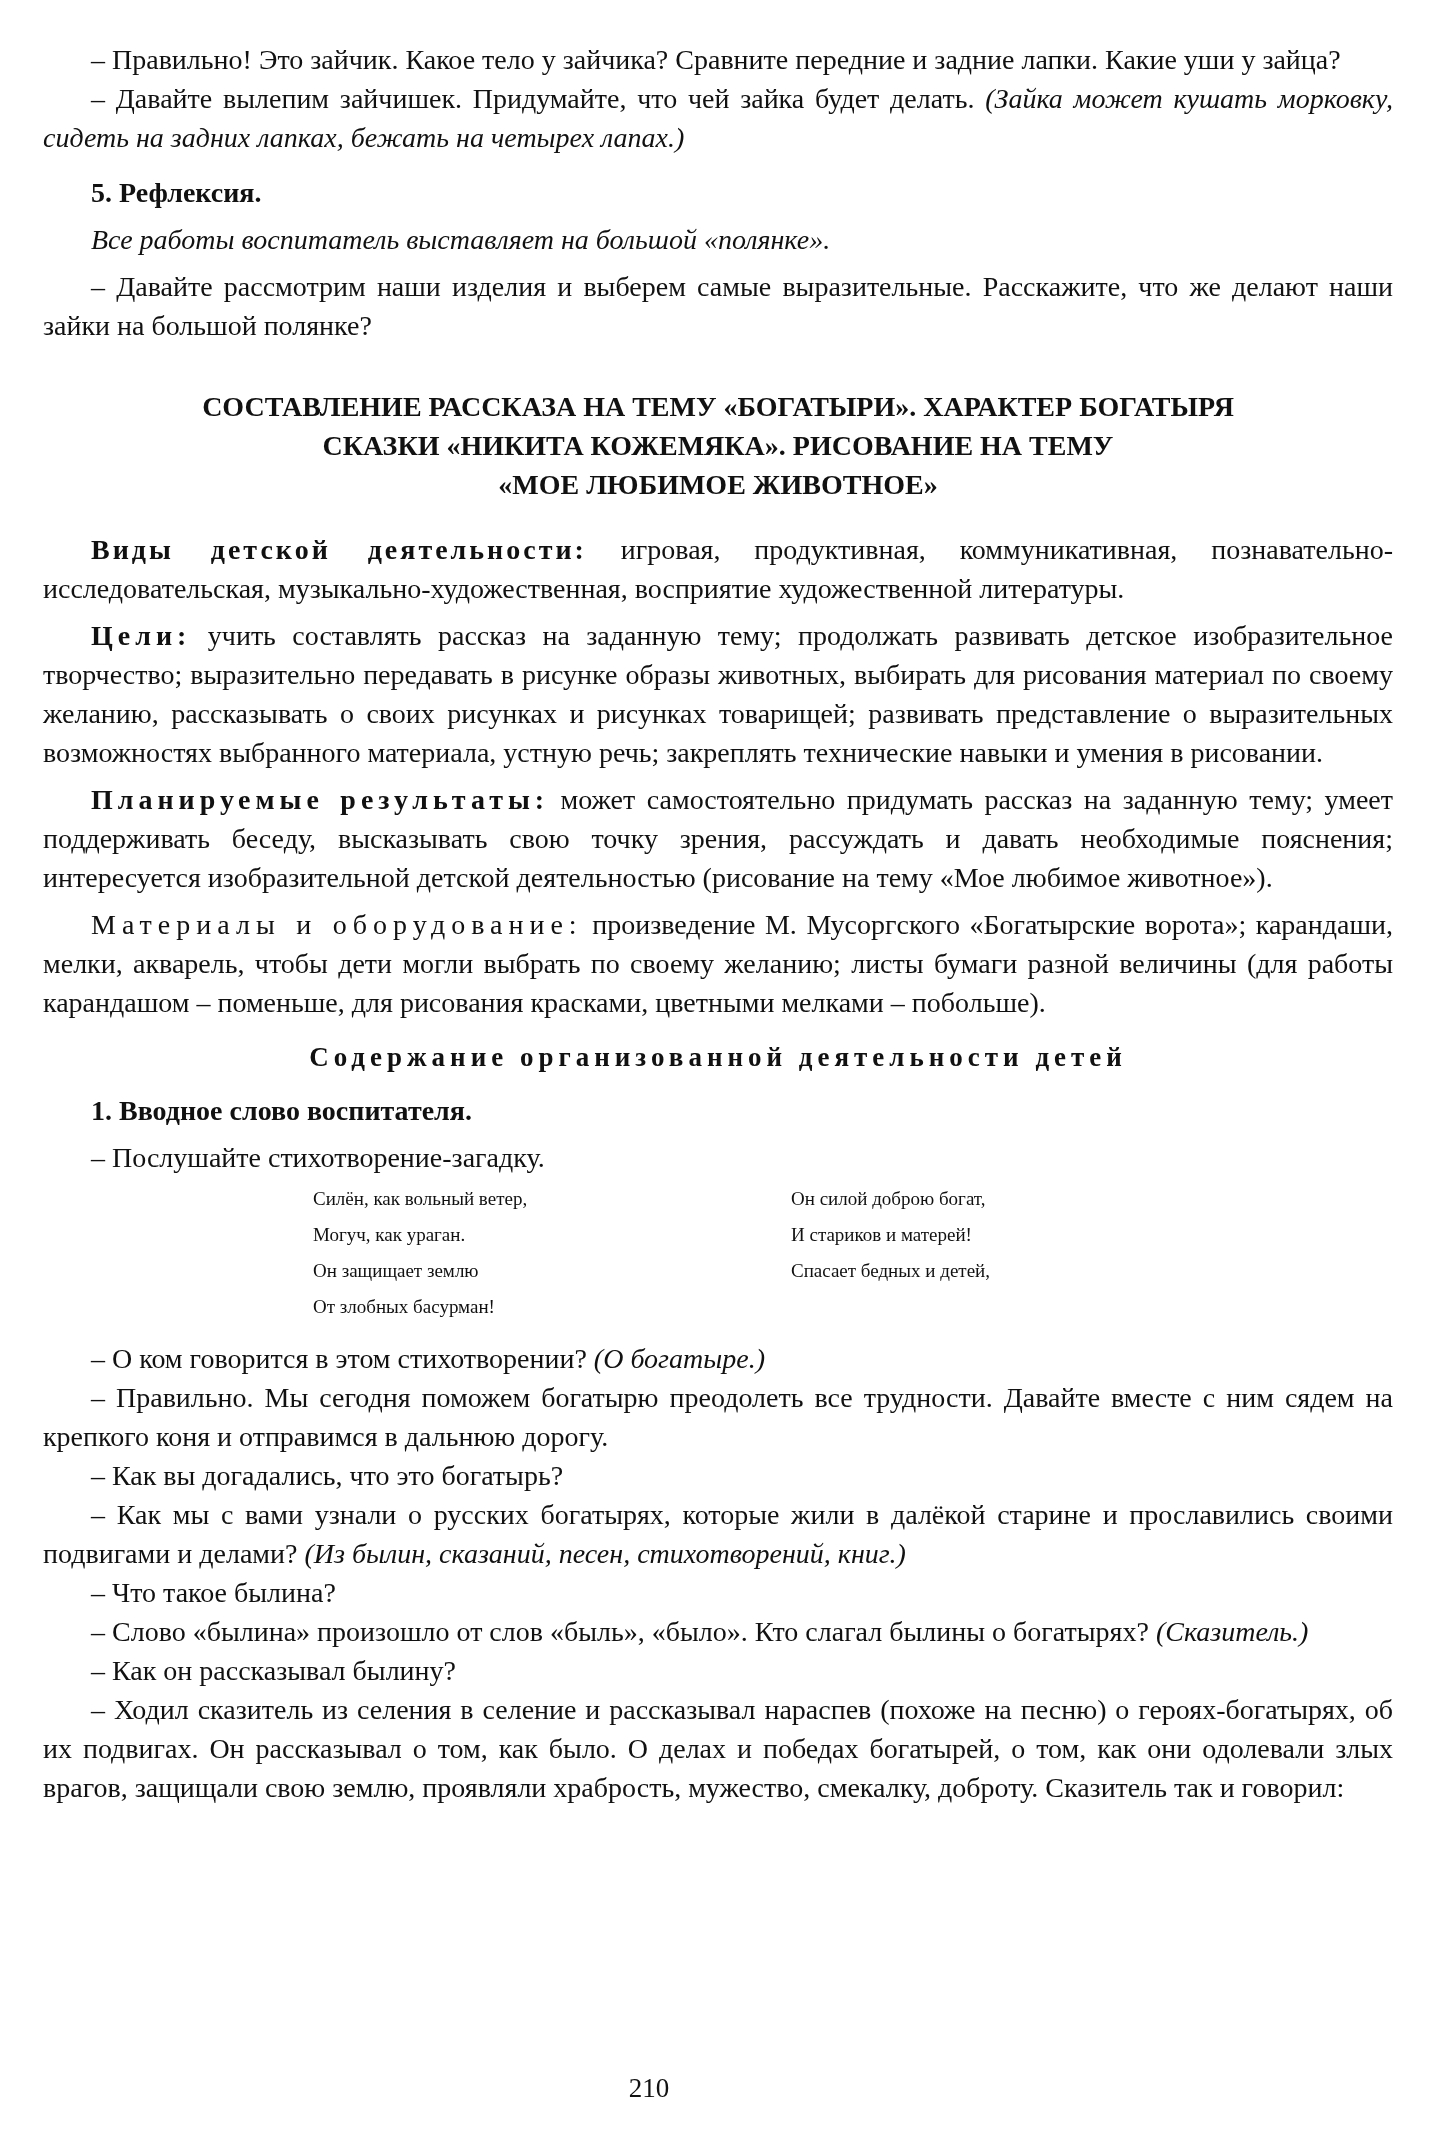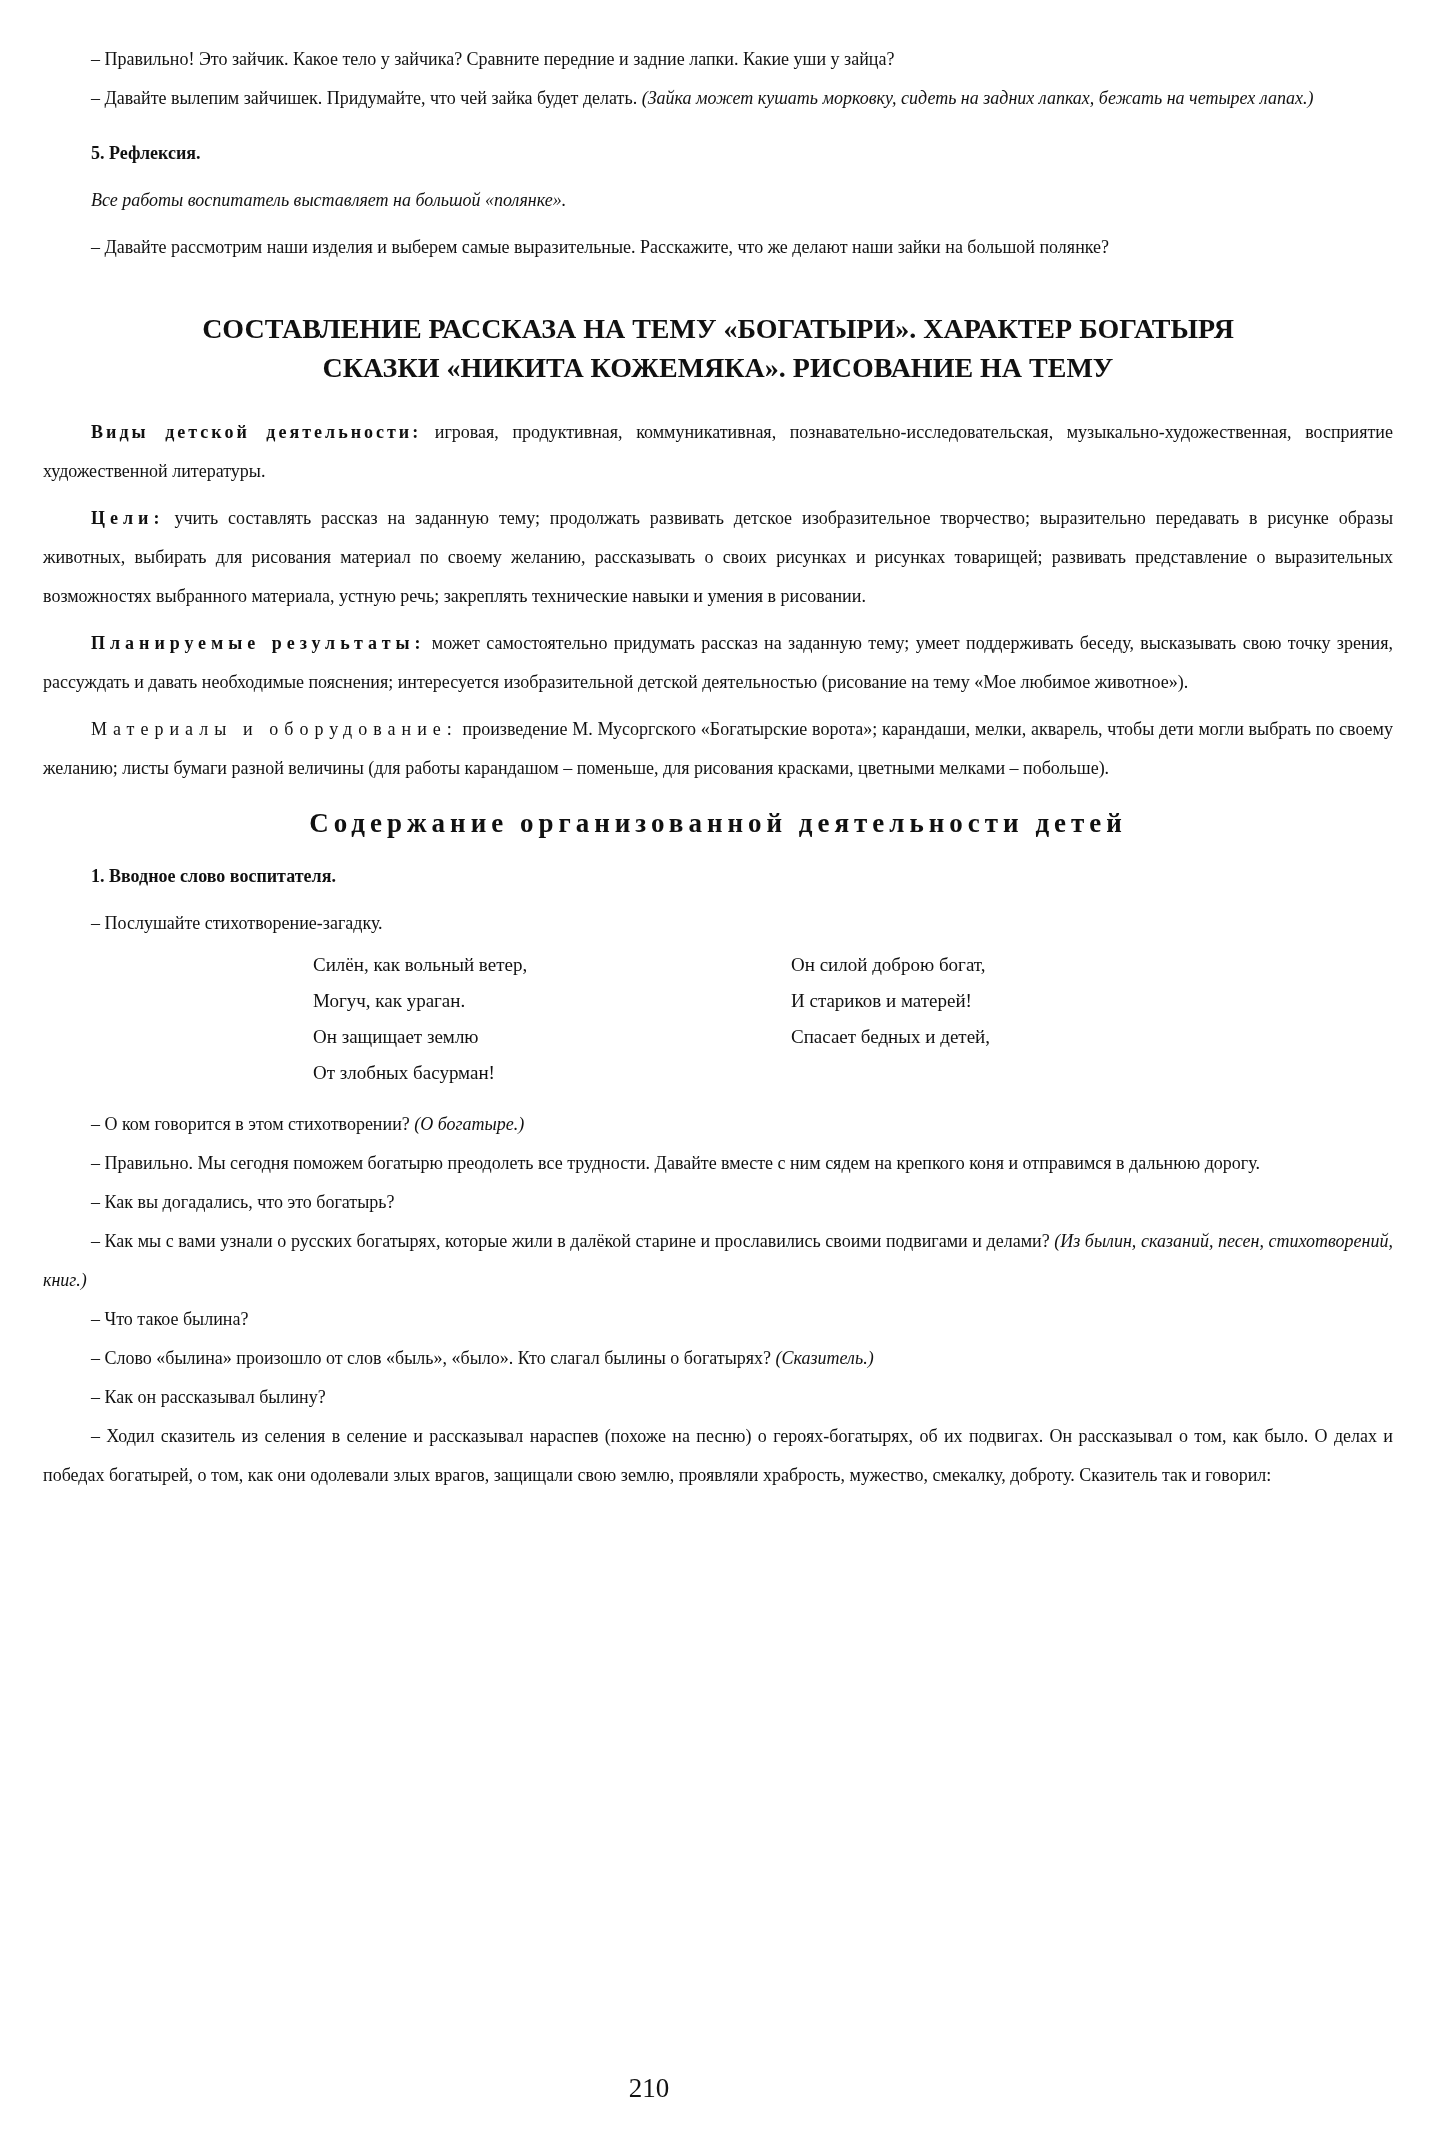--- a/index.html
+++ b/index.html
@@ -1,19 +1,19 @@
 <!DOCTYPE html>
 <html><head>
 <meta charset="utf-8">
 <style>
   html, body { margin: 0; padding: 0; background: #ffffff; }
   body { width: 1434px; height: 2156px; position: relative; overflow: hidden;
          font-family: "Liberation Serif", "DejaVu Serif", serif; color: #111; }
   .page { position: absolute; left: 43px; top: 40px; width: 1350px; }
-  p { margin: 0; font-size: 18px; line-height: 39px; text-align: justify; }
+  p { margin: 0; font-size: 28px; line-height: 39px; text-align: justify; }
   .ind { text-indent: 48px; }
   .gap { margin-top: 8px; }
   .it { font-style: italic; }
   .b { font-weight: bold; }
   .sp { letter-spacing: 3px; font-weight: bold; }
   .spn { letter-spacing: 6px; }
   h1 { margin: 0; font-size: 28px; line-height: 39px; text-align: center; font-weight: bold; }
   h2 { margin: 0; font-size: 27px; text-align: center; font-weight: bold; letter-spacing: 5px; }
   .poem { display: flex; margin-left: 270px; }
   .poem .col { width: 478px; }
@@ -26,20 +26,21 @@
 <div class="page">
   <p class="ind">– Правильно! Это зайчик. Какое тело у зайчика? Сравните передние и задние лапки. Какие уши у зайца?</p>
   <p class="ind"><span>– Давайте вылепим зайчишек. Придумайте, что чей зайка будет делать.</span> <span class="it">(Зайка может кушать морковку, сидеть на задних лапках, бежать на четырех лапах.)</span></p>
   <p class="ind b" style="margin-top:16px">5. Рефлексия.</p>
   <p class="ind it gap">Все работы воспитатель выставляет на большой «полянке».</p>
   <p class="ind gap">– Давайте рассмотрим наши изделия и выберем самые выразительные. Расскажите, что же делают наши зайки на большой полянке?</p>
 
   <div style="margin-top:42px">
     <h1>СОСТАВЛЕНИЕ РАССКАЗА НА ТЕМУ «БОГАТЫРИ». ХАРАКТЕР БОГАТЫРЯ</h1>
     <h1>СКАЗКИ «НИКИТА КОЖЕМЯКА». РИСОВАНИЕ НА ТЕМУ</h1>
+    <h1>«МОЕ ЛЮБИМОЕ ЖИВОТНОЕ»</h1>
   </div>
 
   <p class="ind" style="margin-top:26px"><span class="sp">Виды детской деятельности:</span><span> игровая, продуктивная, коммуникативная, познавательно-исследовательская, музыкально-художественная, восприятие художественной литературы.</span></p>
   <p class="ind gap"><span class="sp" style="letter-spacing:5px">Цели:</span><span> учить составлять рассказ на заданную тему; продолжать развивать детское изобразительное творчество; выразительно передавать в рисунке образы животных, выбирать для рисования материал по своему желанию, рассказывать о своих рисунках и рисунках товарищей; развивать представление о выразительных возможностях выбранного материала, устную речь; закреплять технические навыки и умения в рисовании.</span></p>
   <p class="ind gap"><span class="sp" style="letter-spacing:5px">Планируемые результаты:</span><span> может самостоятельно придумать рассказ на заданную тему; умеет поддерживать беседу, высказывать свою точку зрения, рассуждать и давать необходимые пояснения; интересуется изобразительной детской деятельностью (рисование на тему «Мое любимое животное»).</span></p>
   <p class="ind gap"><span class="spn">Материалы и оборудование:</span><span> произведение М. Мусоргского «Богатырские ворота»; карандаши, мелки, акварель, чтобы дети могли выбрать по своему желанию; листы бумаги разной величины (для работы карандашом – поменьше, для рисования красками, цветными мелками – побольше).</span></p>
 
   <h2 style="margin-top:20px">Содержание организованной деятельности детей</h2>
 
   <p class="ind b" style="margin-top:18px">1. Вводное слово воспитателя.</p>

